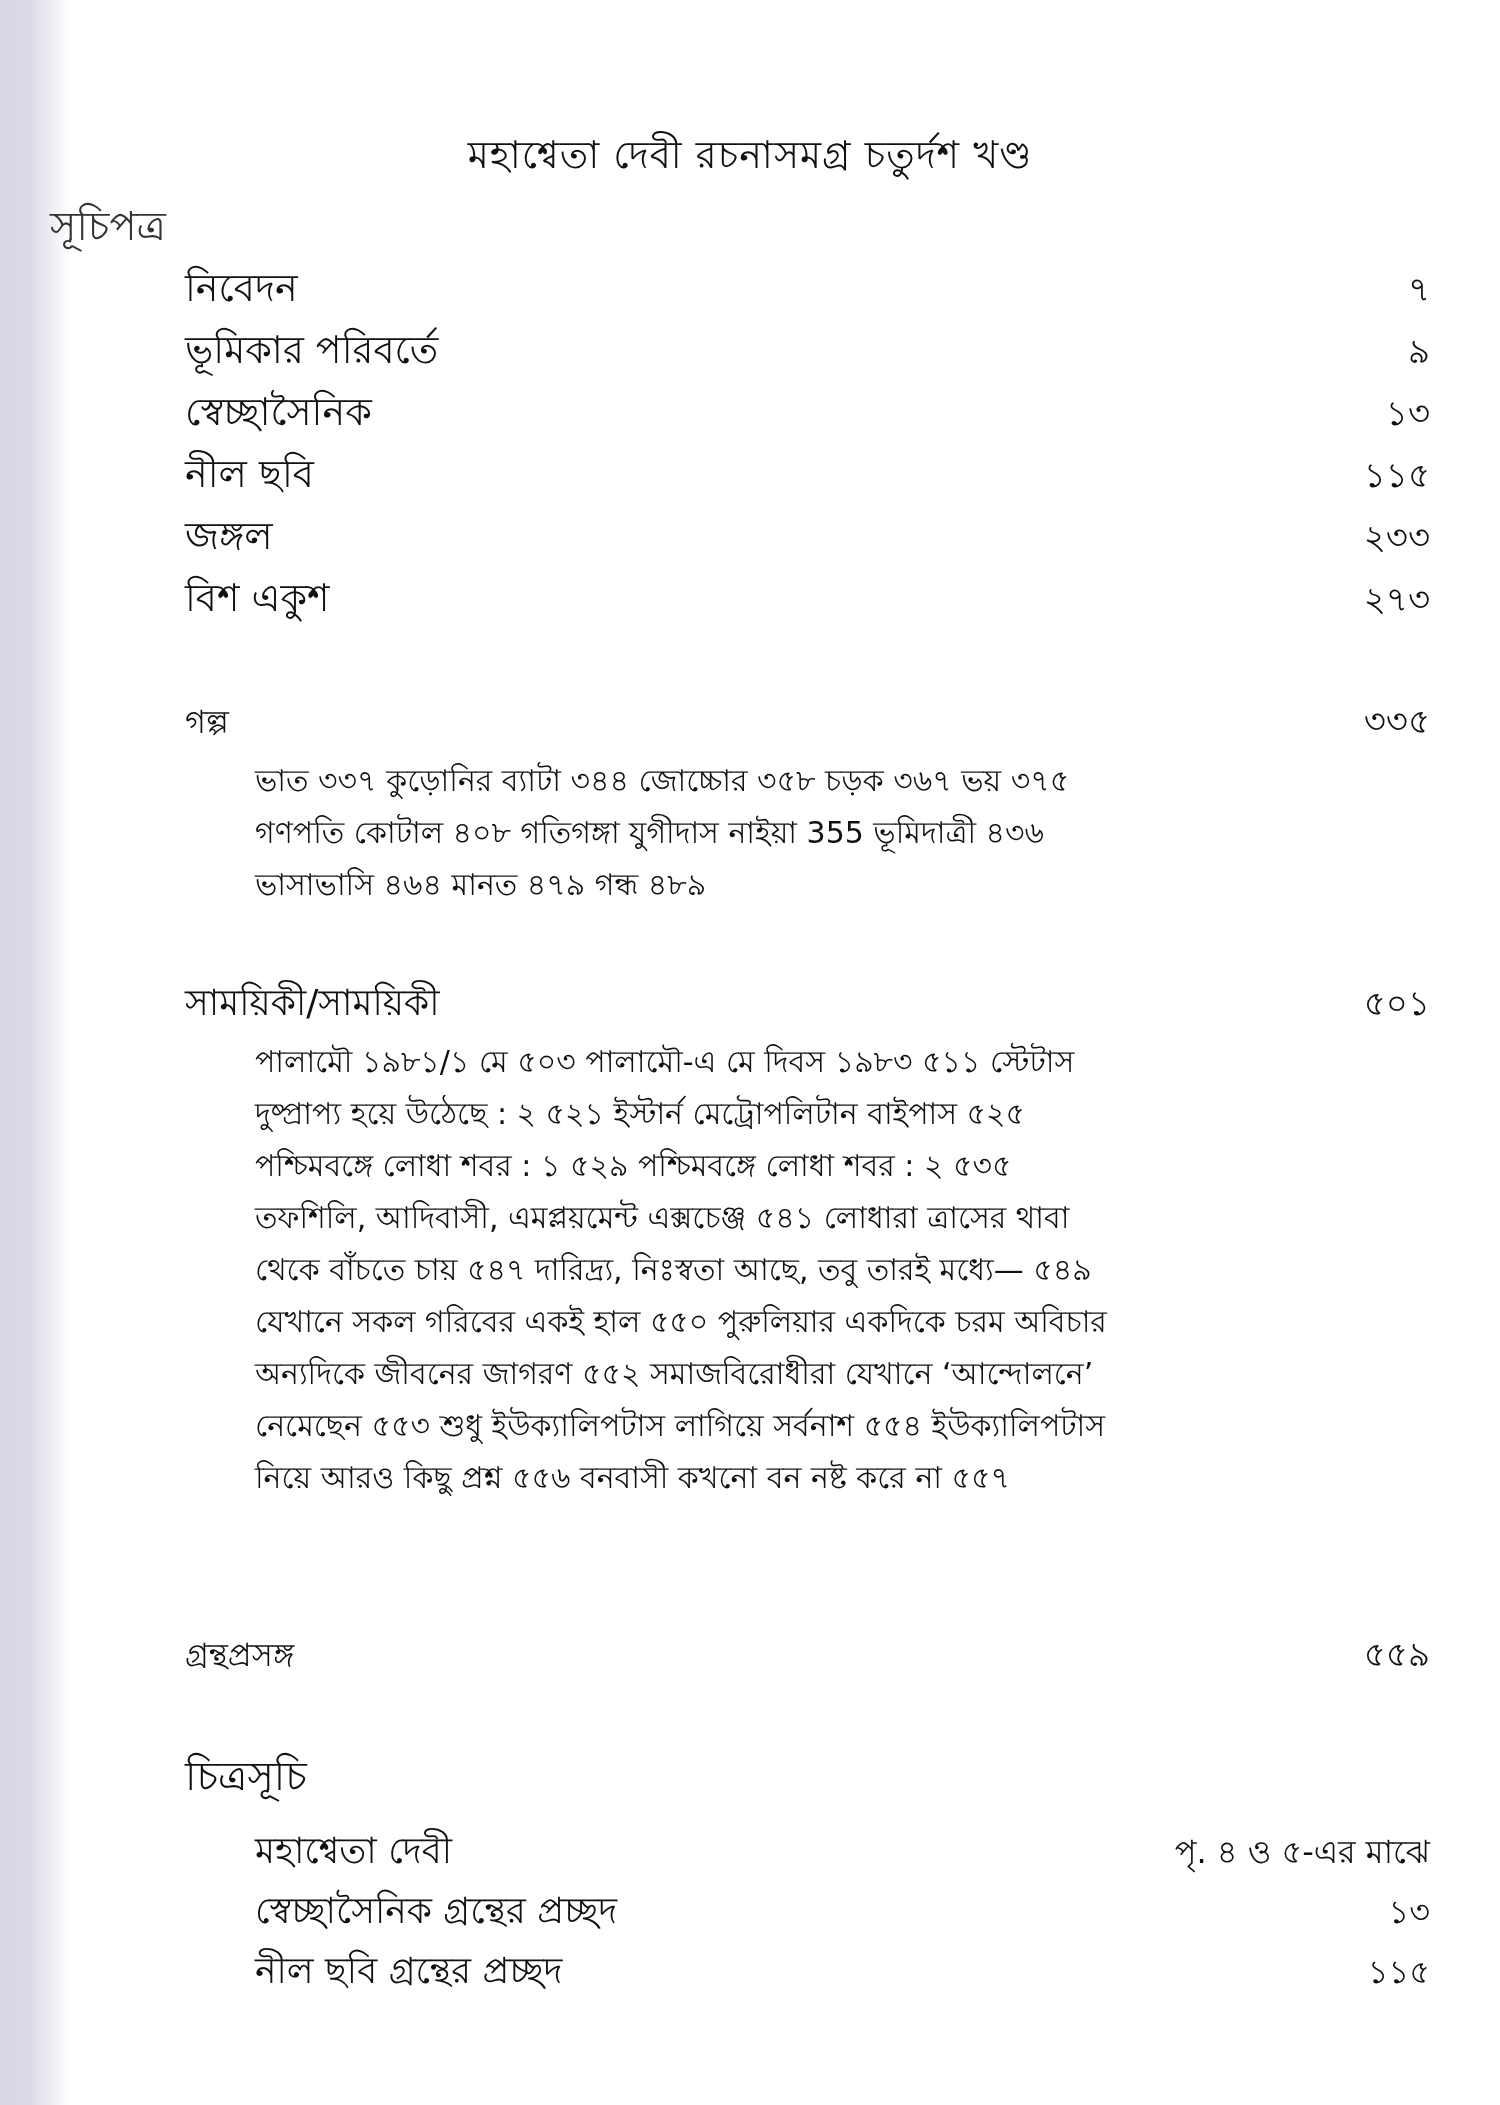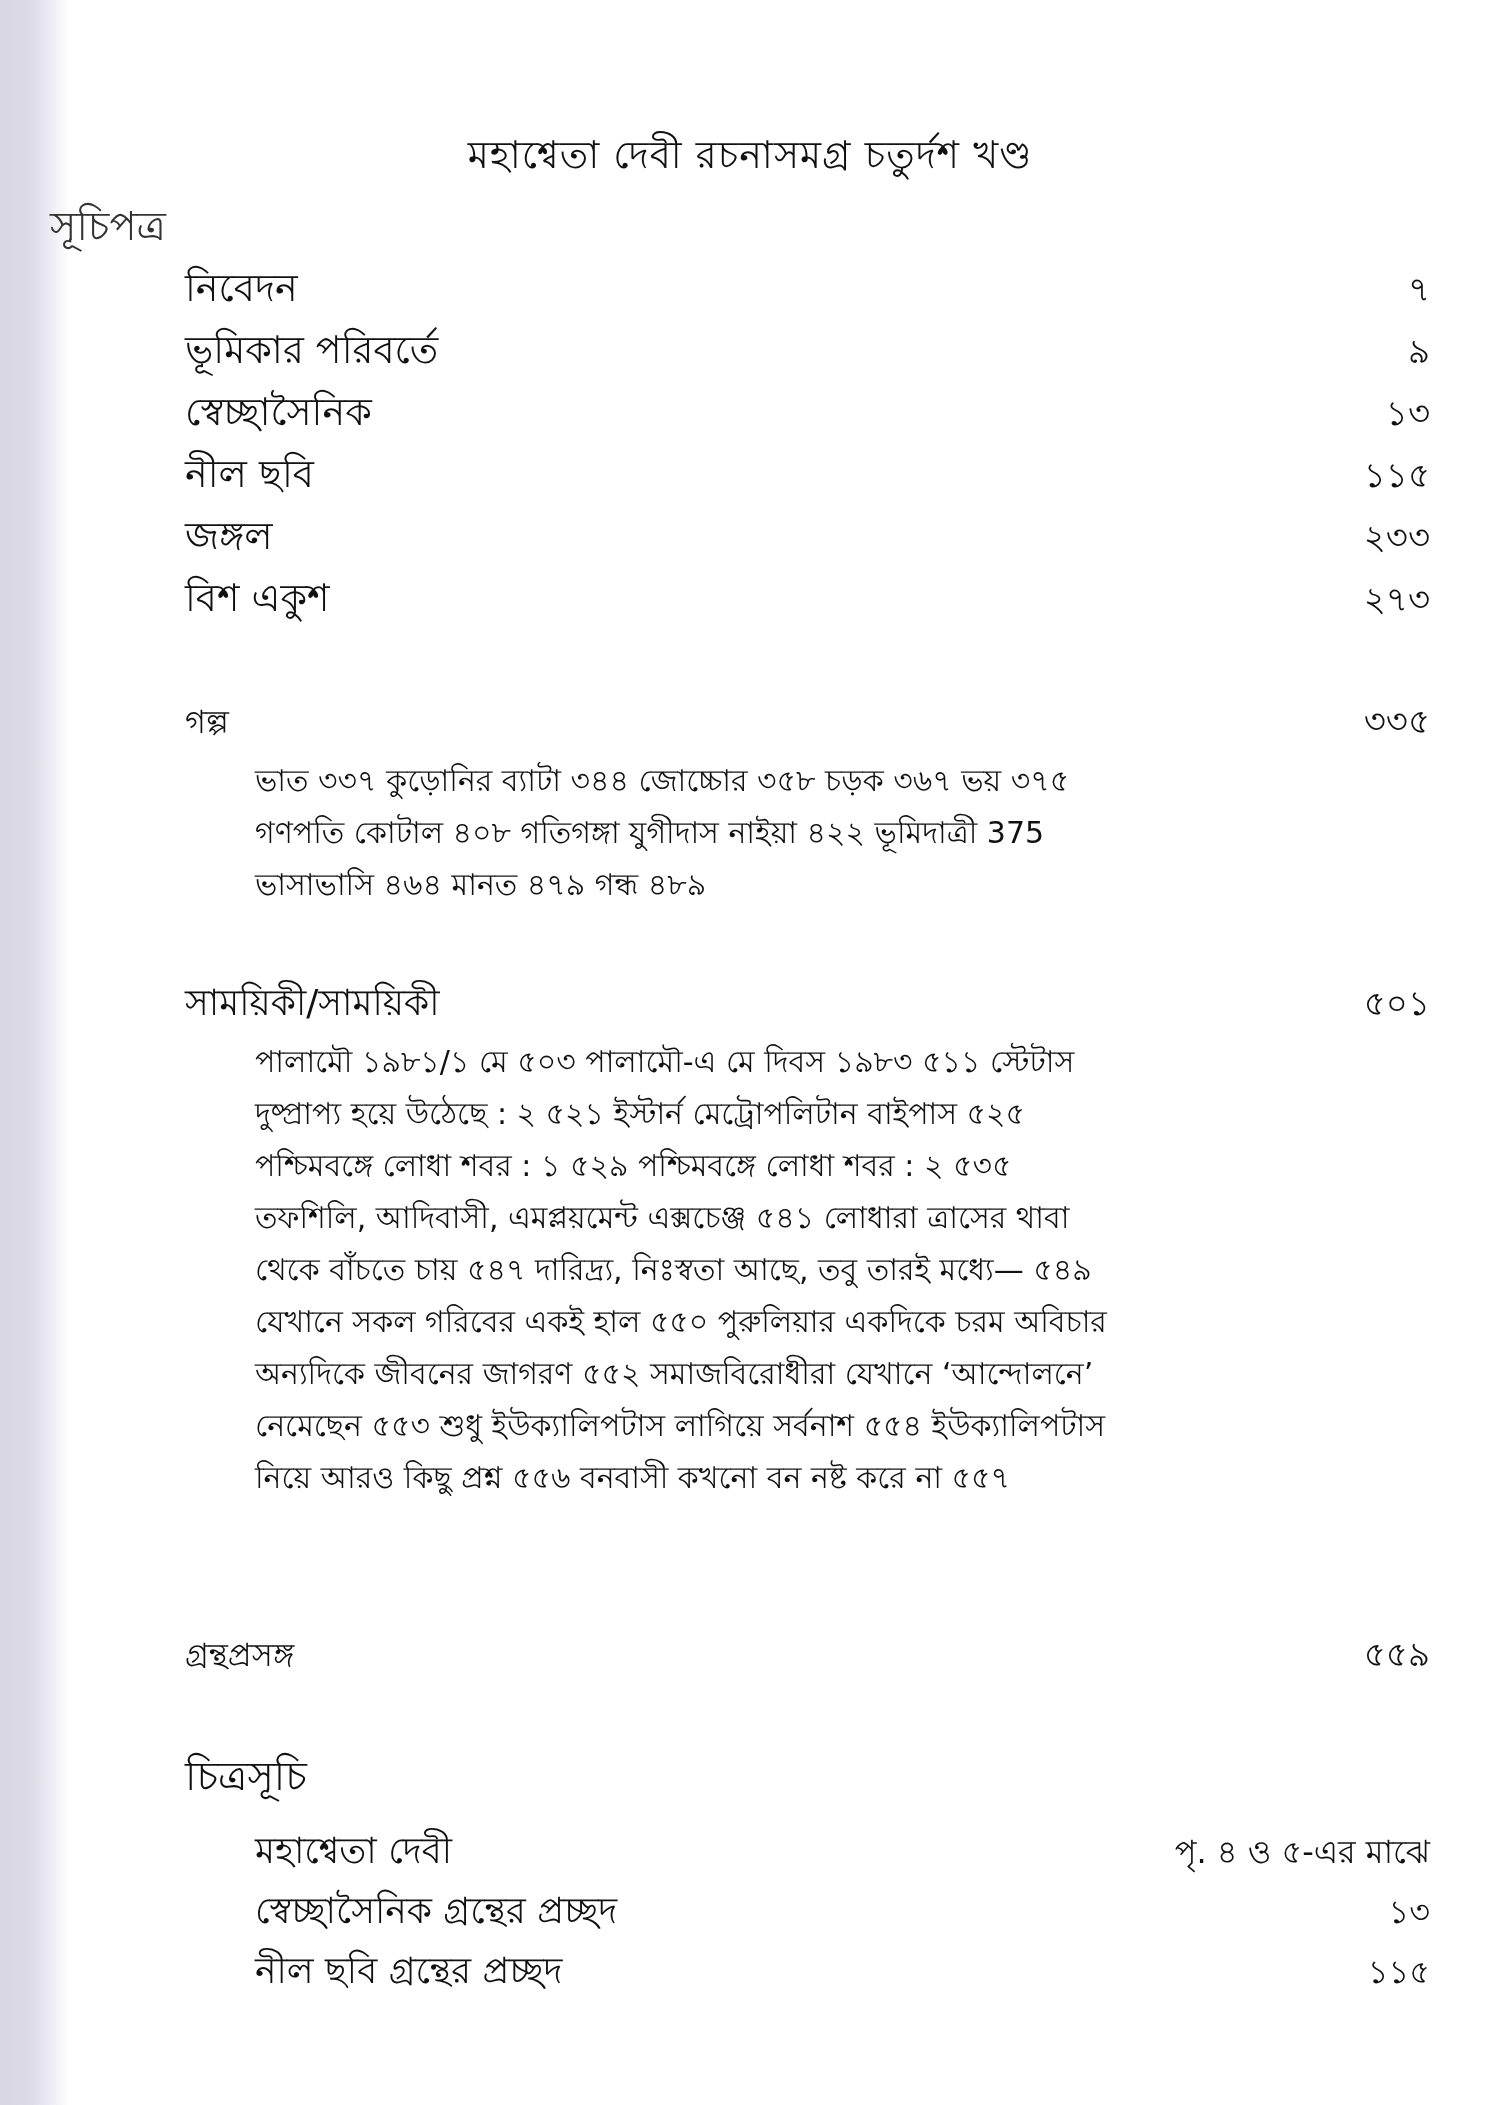--- a/index.html
+++ b/index.html
@@ -105,21 +105,21 @@
   <span class="label">বিশ একুশ</span>
   <span class="page">২৭৩</span>
 </div>
 
 <div class="row" style="top:695px;">
   <span class="section-label">গল্প</span>
   <span class="page">৩৩৫</span>
 </div>
 <div class="para" style="top:755px;">
   <span class="line">ভাত ৩৩৭ কুড়োনির ব্যাটা ৩৪৪ জোচ্চোর ৩৫৮ চড়ক ৩৬৭ ভয় ৩৭৫</span>
-  <span class="line">গণপতি কোটাল ৪০৮ গতিগঙ্গা যুগীদাস নাইয়া ৪২২ ভূমিদাত্রী 375</span>
+  <span class="line">গণপতি কোটাল ৪০৮ গতিগঙ্গা যুগীদাস নাইয়া 355 ভূমিদাত্রী ৪৩৬</span>
   <span class="line">ভাসাভাসি ৪৬৪ মানত ৪৭৯ গন্ধ ৪৮৯</span>
 </div>
 
 <div class="row" style="top:975px;">
   <span class="section-label large">সাময়িকী/সাময়িকী</span>
   <span class="page">৫০১</span>
 </div>
 <div class="para" style="top:1036px;">
   <span class="line">পালামৌ ১৯৮১/১ মে ৫০৩ পালামৌ-এ মে দিবস ১৯৮৩ ৫১১ স্টেটাস</span>
   <span class="line">দুষ্প্রাপ্য হয়ে উঠেছে : ২ ৫২১ ইস্টার্ন মেট্রোপলিটান বাইপাস ৫২৫</span>

